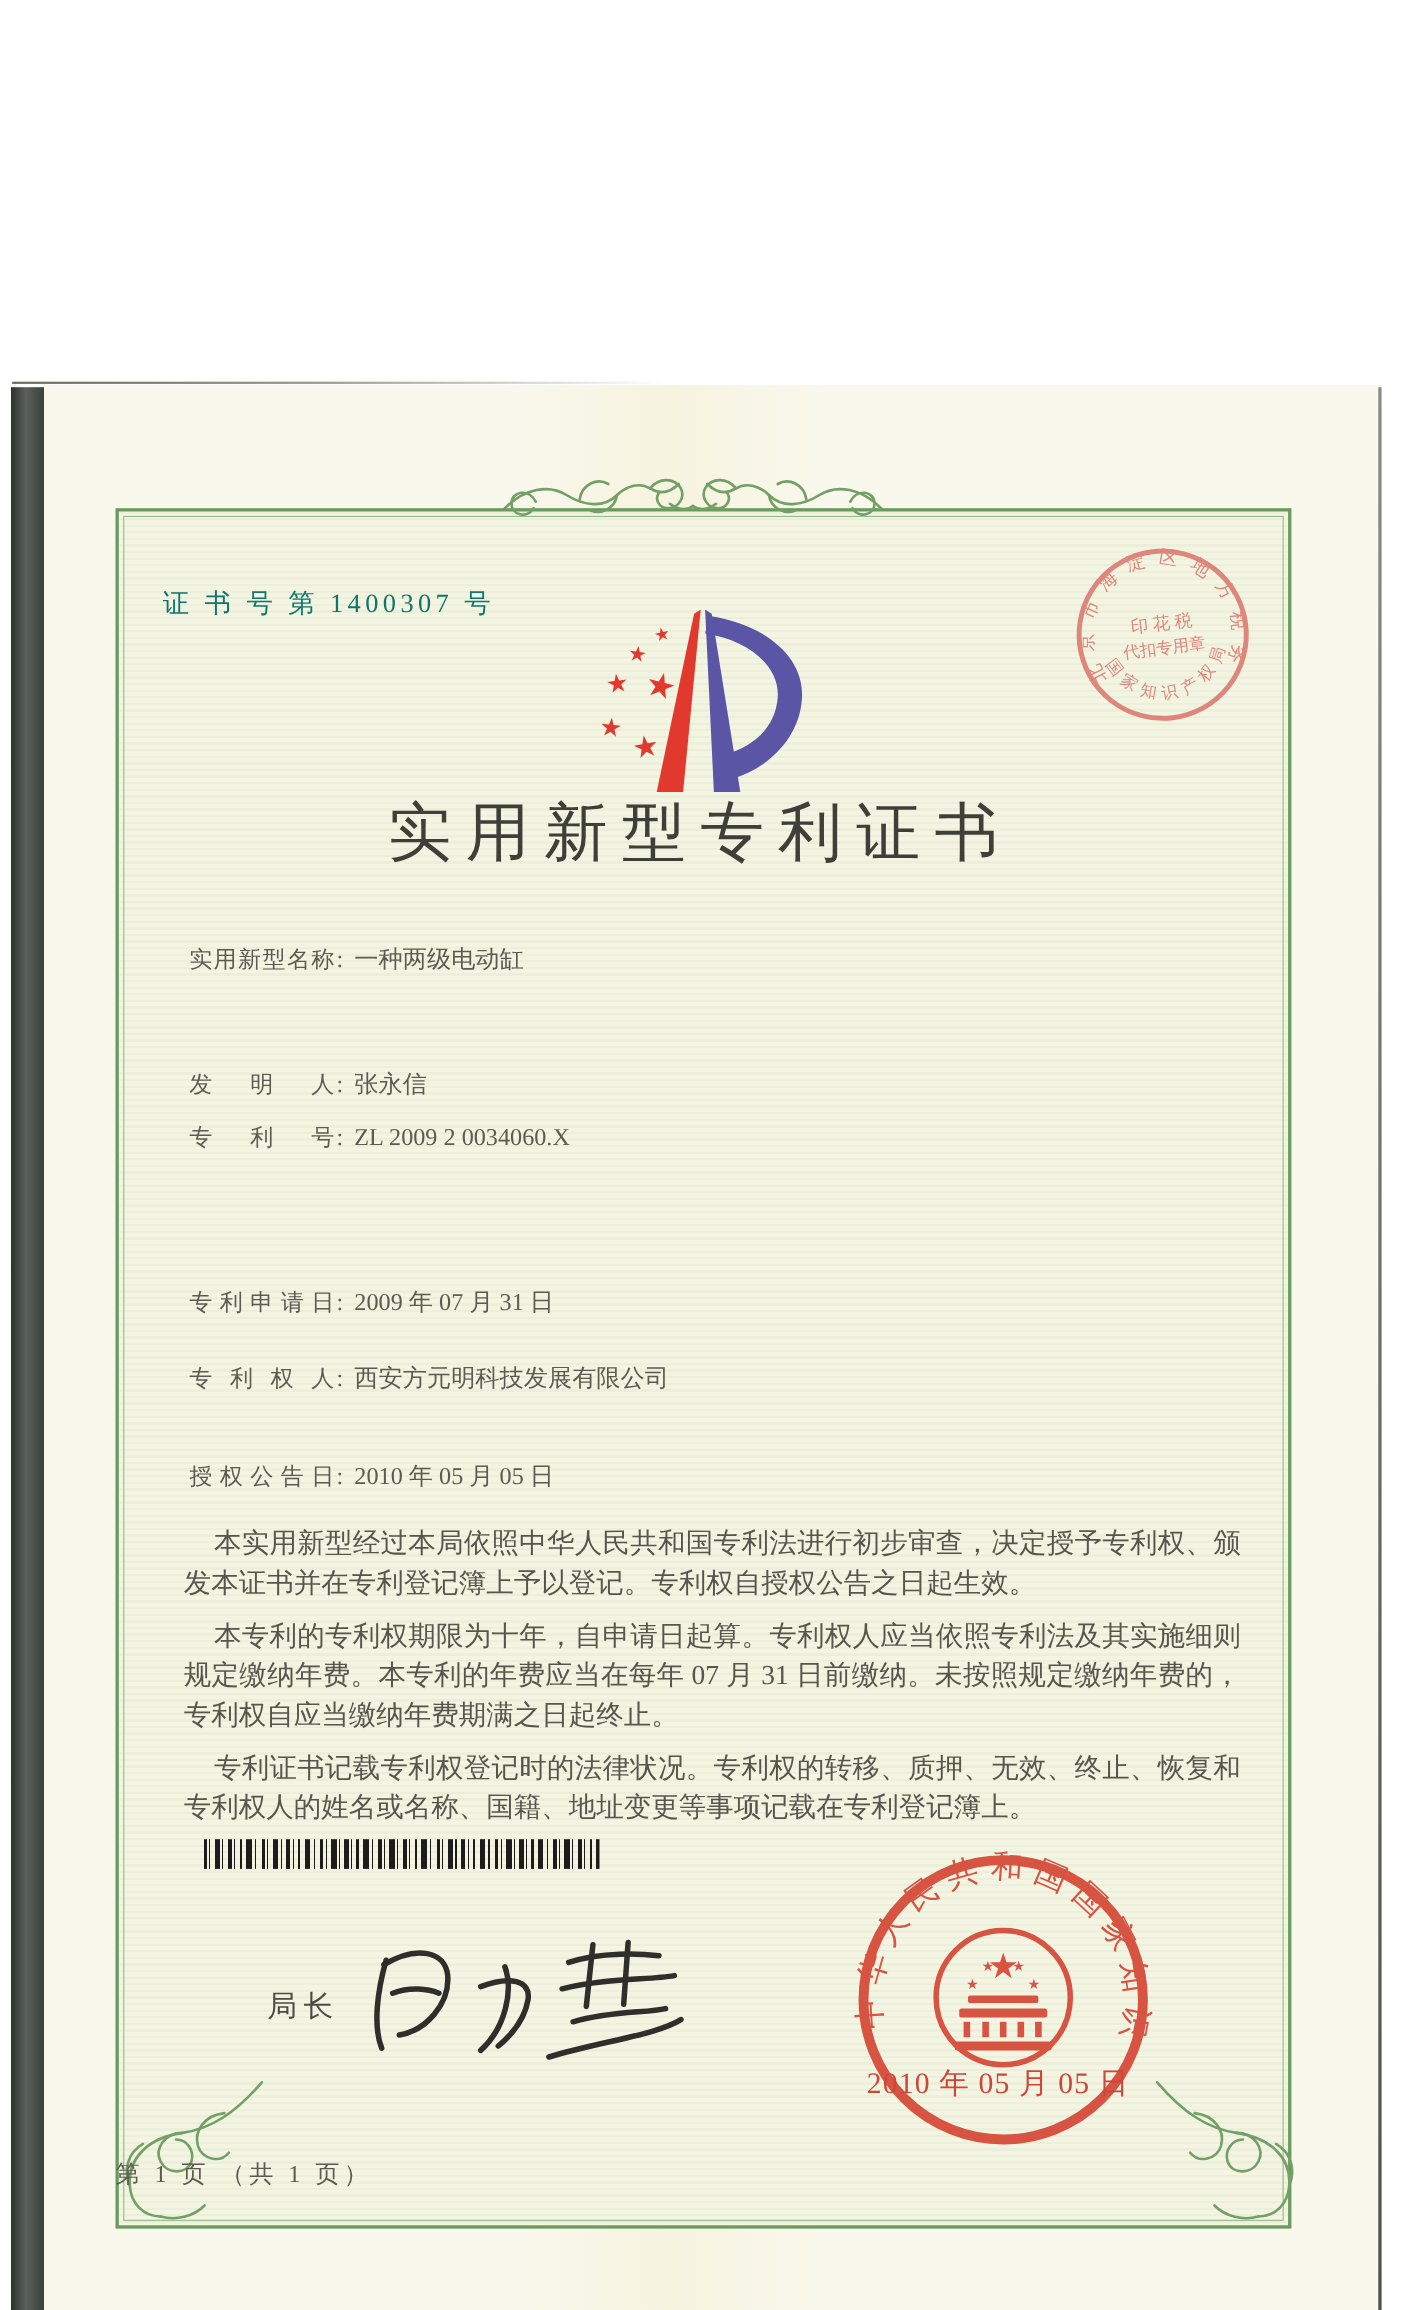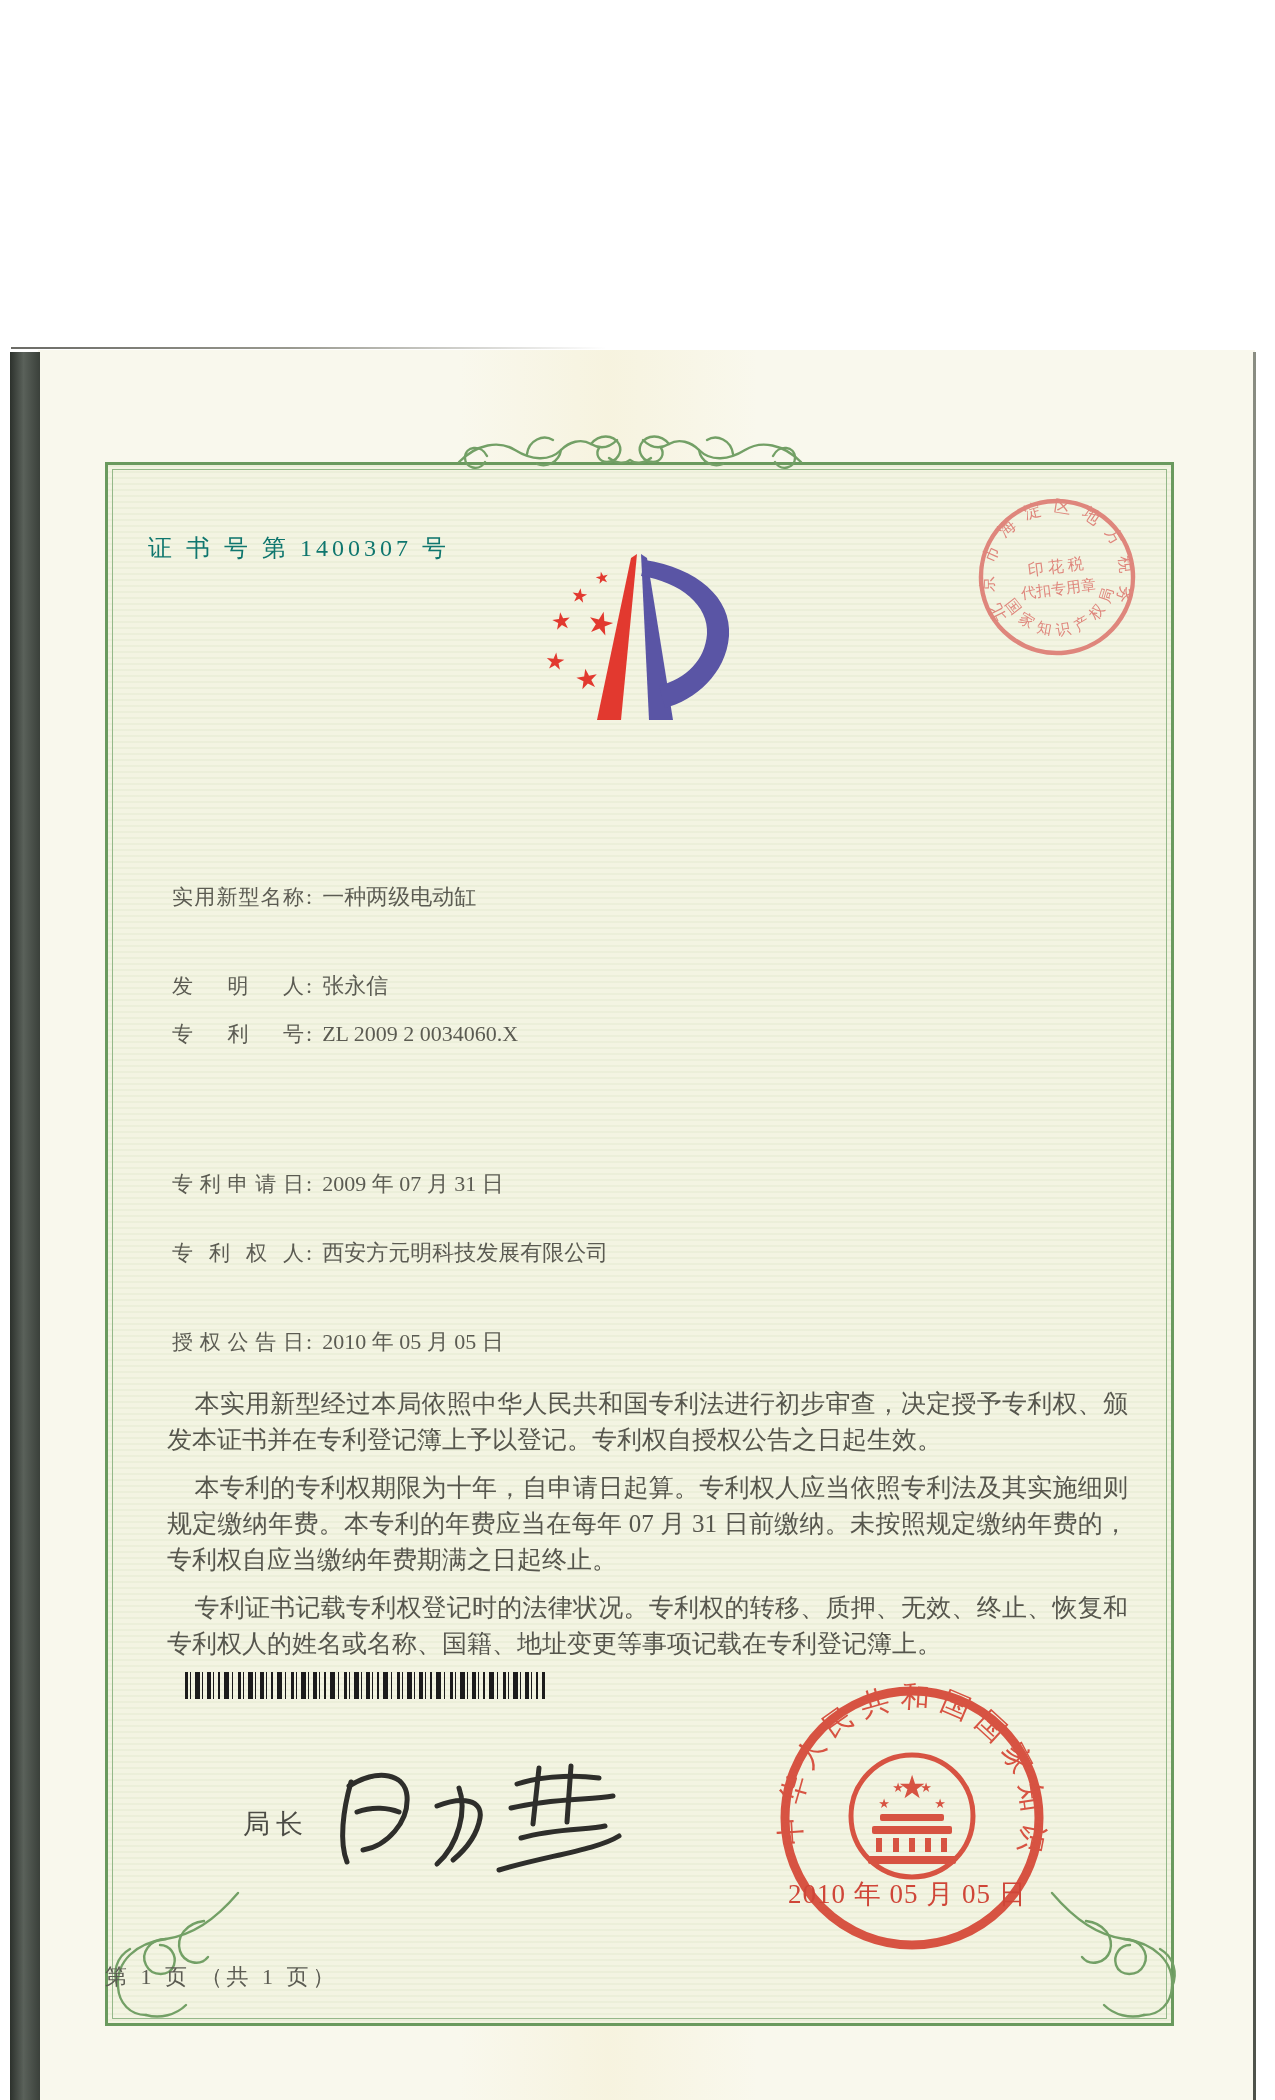--- a/index.html
+++ b/index.html
@@ -34,21 +34,21 @@
   .logo{position:absolute;left:545px;top:548px;width:205px;height:180px;}
   .logo .star{position:absolute;color:#e2392f;line-height:1;}
   .title{position:absolute;left:105px;top:718px;width:1063px;text-align:center;
          font-size:58px;letter-spacing:13px;color:#3f3f3a;font-weight:400;}
 
   
   .frow{position:absolute;left:172px;font-size:22px;color:#5b5b52;white-space:nowrap;}
   .frow .flabel{display:inline-block;width:132px;font-size:21px;
          text-align:justify;text-align-last:justify;text-justify:inter-character;vertical-align:baseline;}
   .frow .colon{margin:0 10px 0 2px;}
-  .r0{top:882px}.r1{top:971px}.r2{top:1020px}.r3{top:1169px}.r4{top:1238px}.r5{top:1327px}
+  .r0{top:857px}.r1{top:971px}.r2{top:1020px}.r3{top:1169px}.r4{top:1238px}.r5{top:1327px}
 
   
   .paras{position:absolute;left:155px;top:1374px;width:985px;
          font-size:25px;line-height:36px;color:#56564d;text-align:justify;}
   .paras p{margin:12px;text-indent:1.1em;}
 
   
   .barcode{position:absolute;left:185px;top:1672px;width:360px;height:27px;
      background:repeating-linear-gradient(90deg,
        #1c1c1c 0 3px,rgba(0,0,0,0) 3px 5px,#1c1c1c 5px 6px,rgba(0,0,0,0) 6px 10px,
@@ -123,20 +123,21 @@
     <span class="star" style="left:0px;top:102px;font-size:23px;transform:rotate(6deg)">★</span>
     <span class="star" style="left:30px;top:118px;font-size:27px;transform:rotate(-10deg)">★</span>
     <svg width="205" height="180" viewBox="0 0 205 180">
       <polygon points="86,10 92,6 76,172 52,172" fill="#e2392f"></polygon>
       <polygon points="96,6 102,10 128,172 104,172" fill="#5a55a5"></polygon>
       <path d="M100,12 C152,20 187,50 184,88 C181,126 150,152 120,160 L114,138
                C142,130 160,112 162,86 C164,58 136,34 96,28 Z" fill="#5a55a5"></path>
     </svg>
   </div>
 
+  <div class="title">实用新型专利证书</div>
 
   <div class="frow r0">
     <span class="flabel">实用新型名称</span><span class="colon">:</span><span class="fvalue">一种两级电动缸</span>
   </div>
   <div class="frow r1">
     <span class="flabel">发明人</span><span class="colon">:</span><span class="fvalue">张永信</span>
   </div>
   <div class="frow r2">
     <span class="flabel">专利号</span><span class="colon">:</span><span class="fvalue">ZL 2009 2 0034060.X</span>
   </div>

